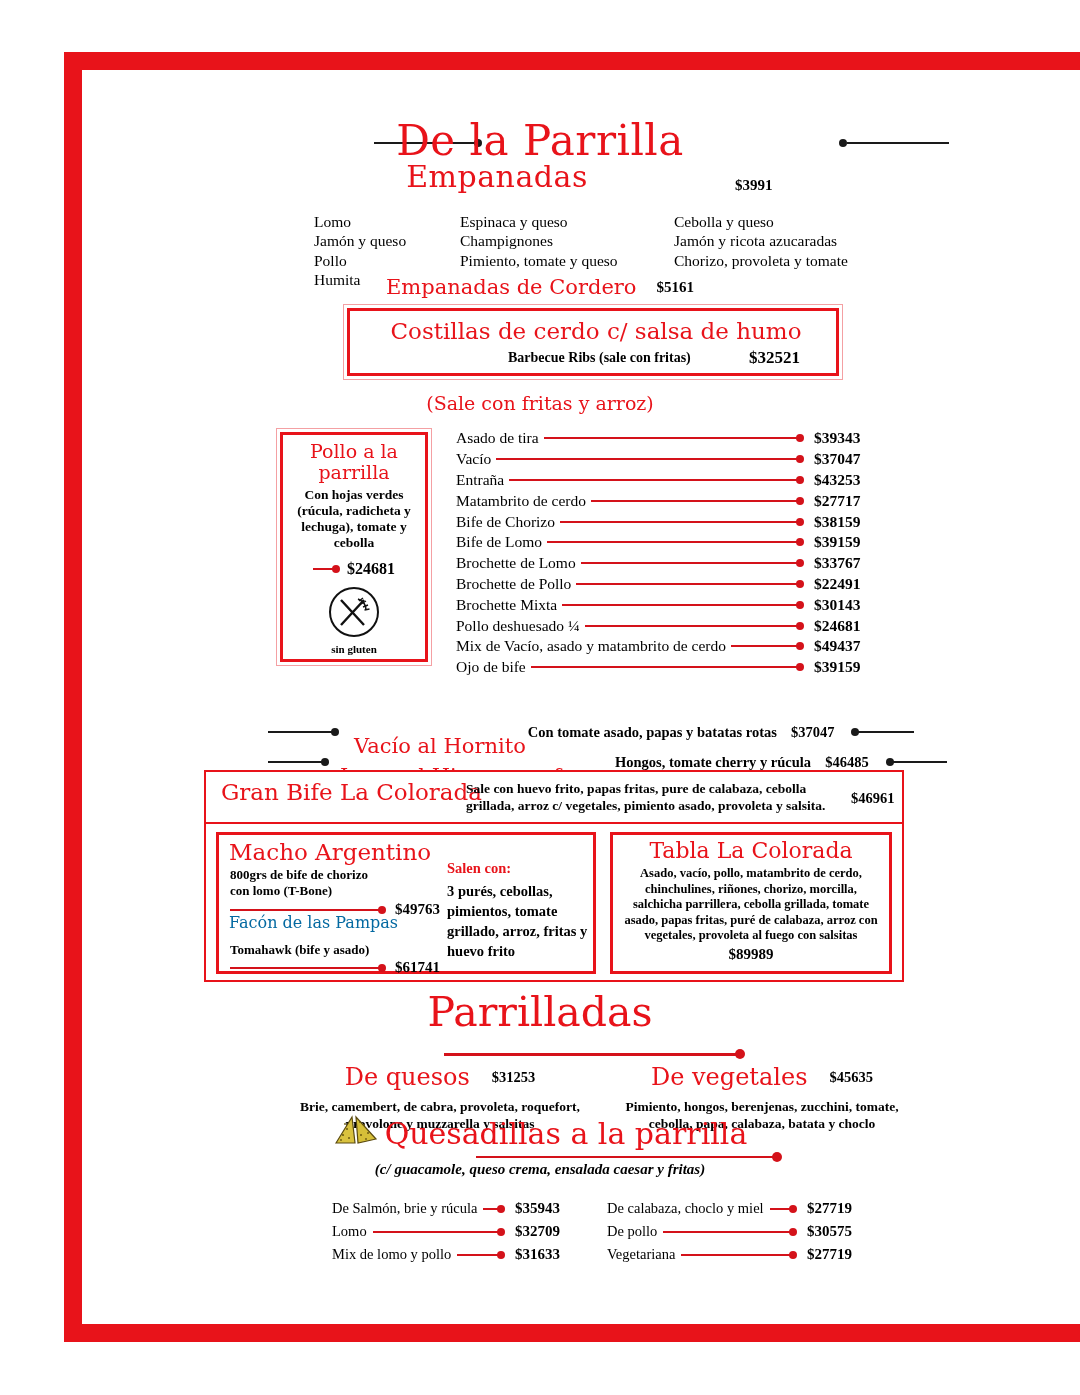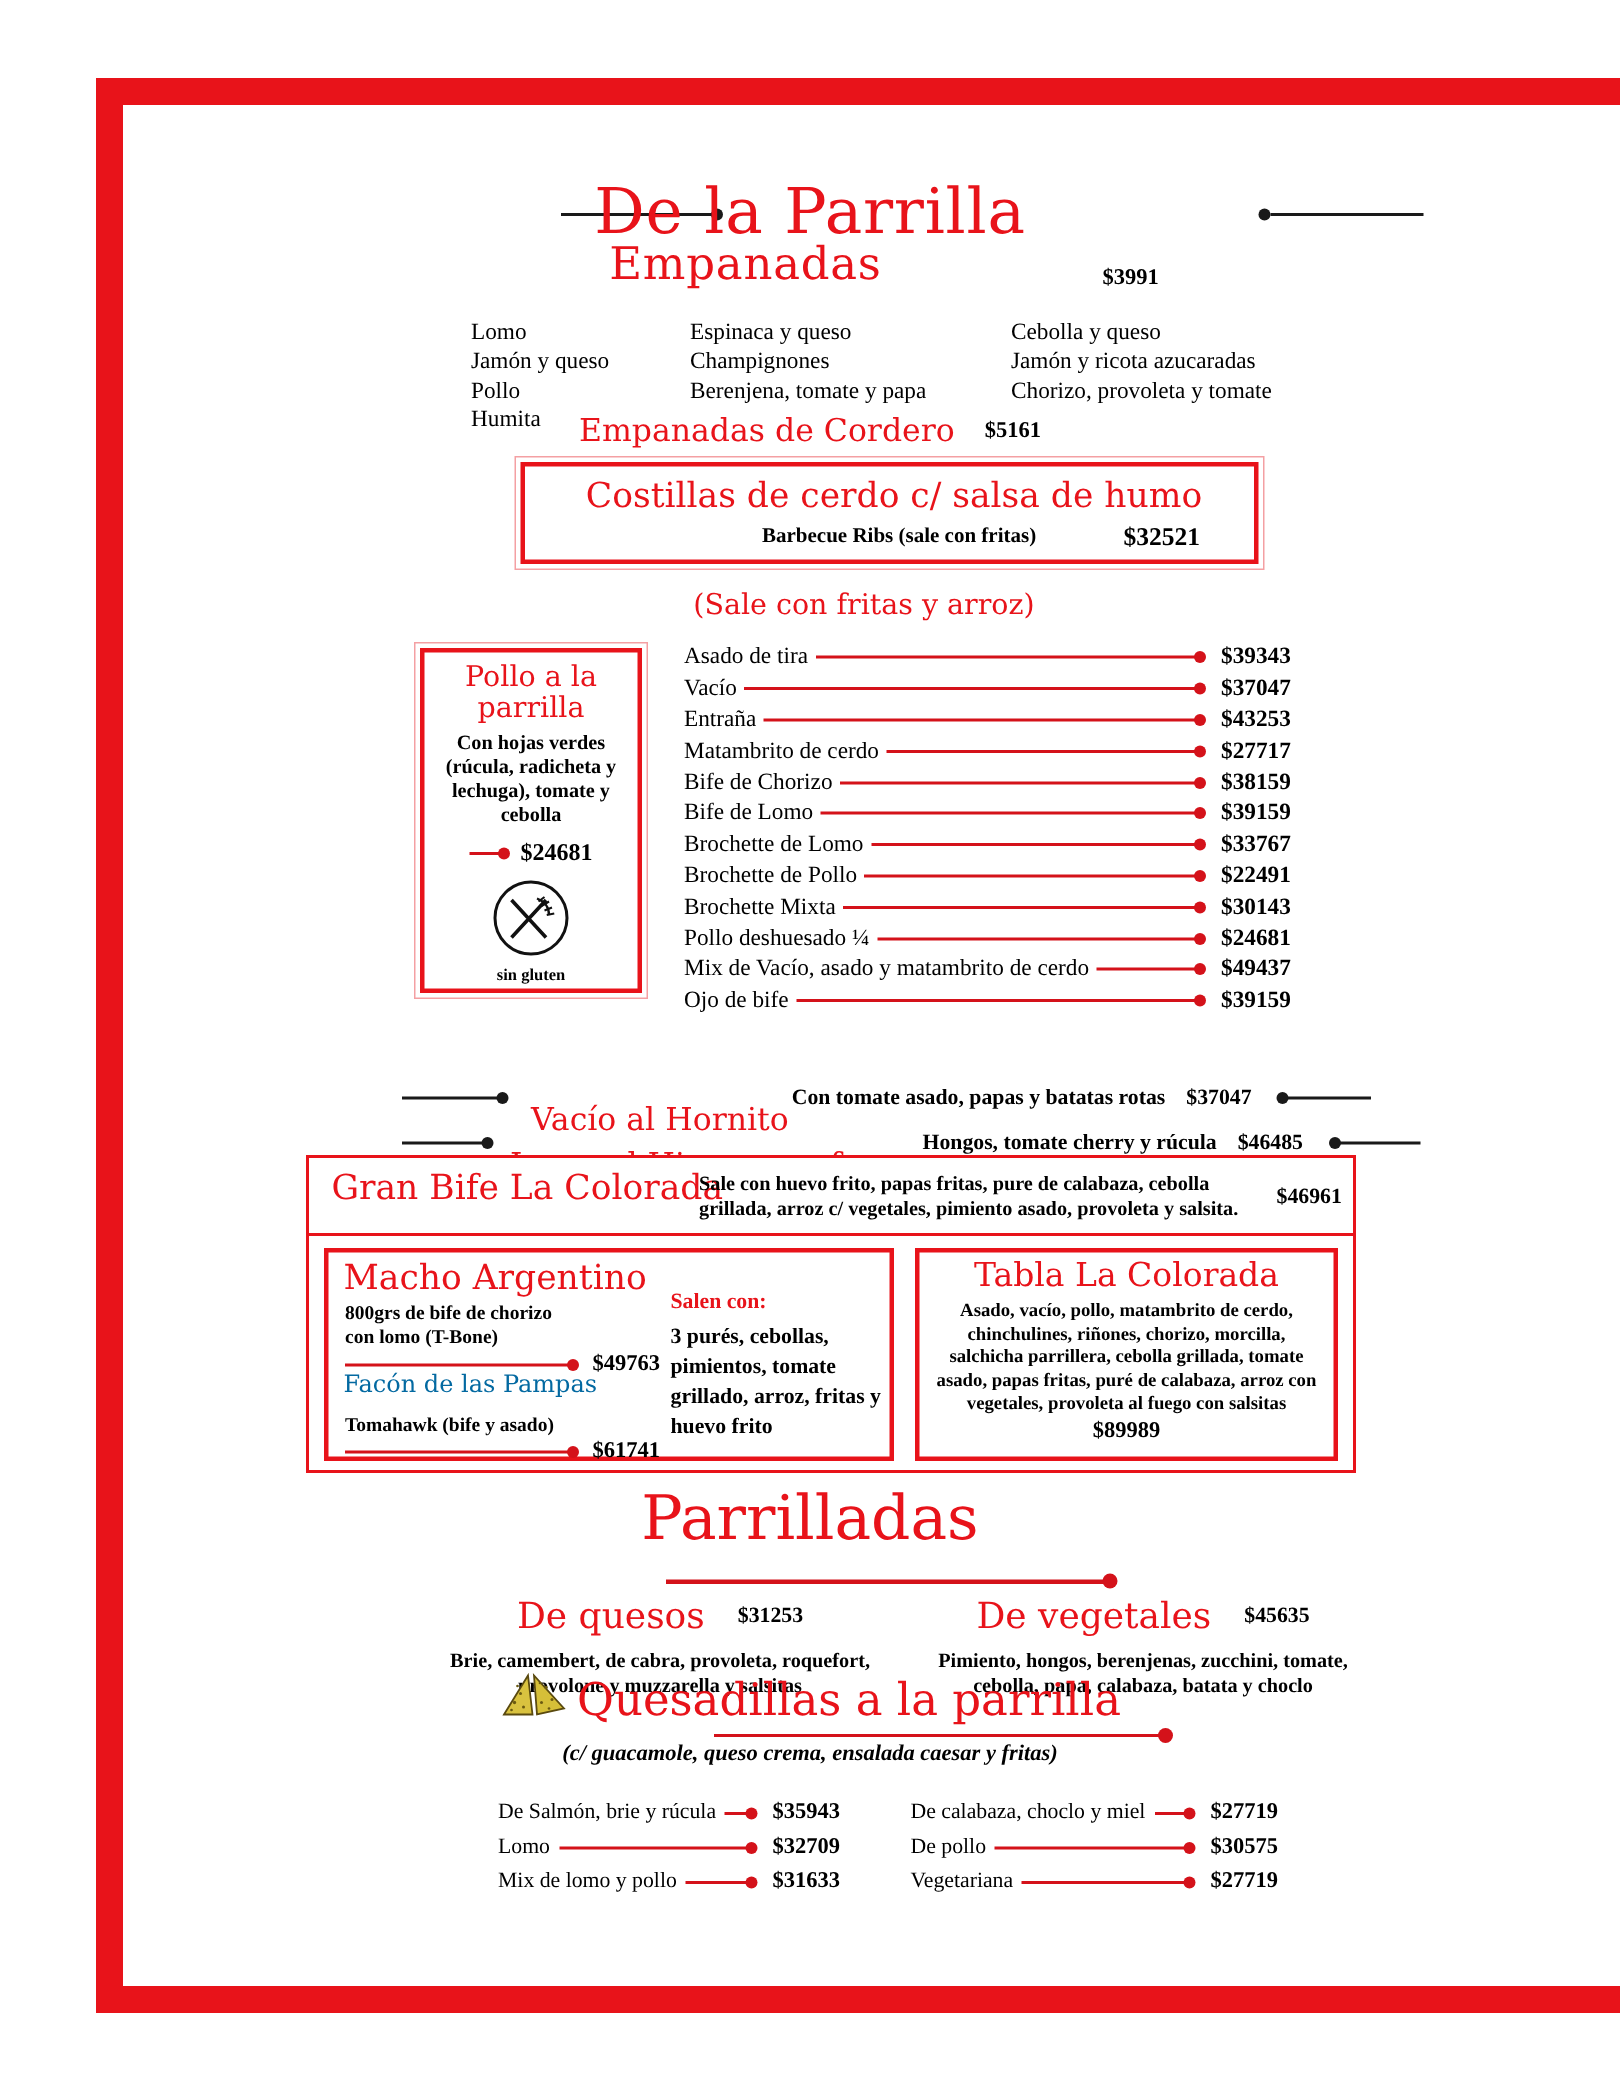--- a/index.html
+++ b/index.html
@@ -158,21 +158,20 @@
   }
 
   .sale-con {
     position: absolute;
     left: 0; top: 322px;
     width: 916px;
     text-align: center;
     font-family: "DejaVu Serif", "Liberation Serif", serif;
     color: #e8131a;
     font-size: 19px;
-    padding-left: 36px;
   }
 
   
   .pollo-box {
     position: absolute;
     left: 198px; top: 362px;
     width: 148px;
     height: 230px;
     border: 3px solid #e8131a;
     outline: 1px solid #f4a0a3;
@@ -644,21 +643,21 @@
     <div class="emp-cols">
       <div class="emp-col emp-c1">
         <div>Lomo</div>
         <div>Jamón y queso</div>
         <div>Pollo</div>
         <div>Humita</div>
       </div>
       <div class="emp-col emp-c2">
         <div>Espinaca y queso</div>
         <div>Champignones</div>
-        <div>Berenjena, tomate y papa</div>
+        <div>Pimiento, tomate y queso</div>
       </div>
       <div class="emp-col emp-c3">
         <div>Cebolla y queso</div>
         <div>Jamón y ricota azucaradas</div>
         <div>Chorizo, provoleta y tomate</div>
       </div>
     </div>
 
     <div class="cordero-line">
       <span class="cordero-name">Empanadas de Cordero</span>

